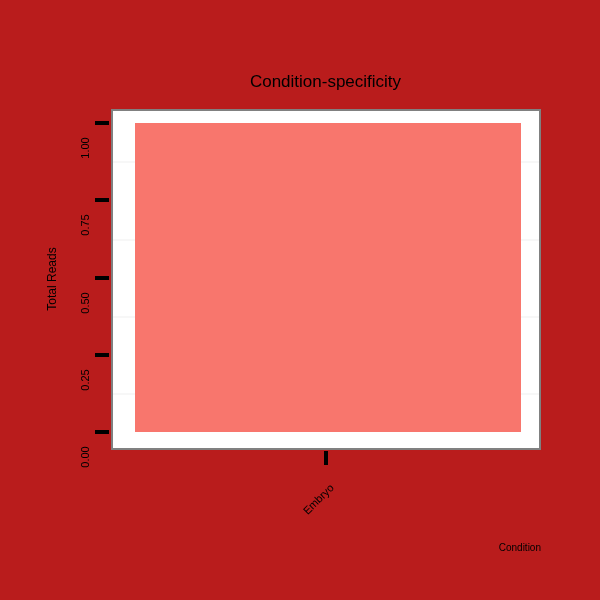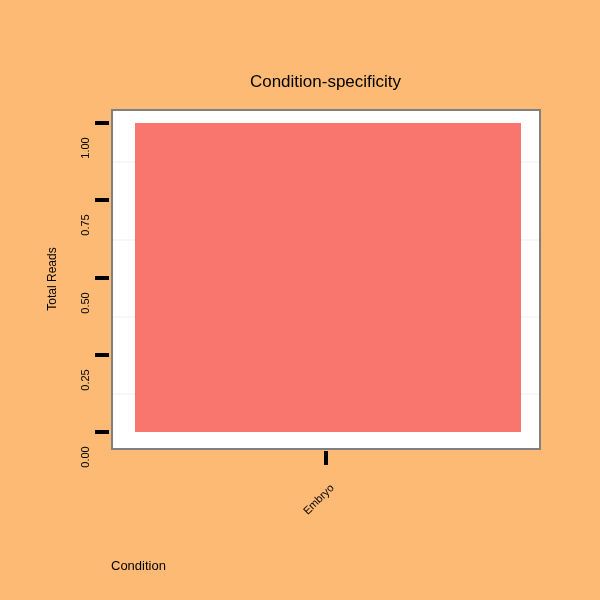--- a/index.html
+++ b/index.html
@@ -14,21 +14,21 @@
     overflow: hidden;
     font-family: "Liberation Sans", sans-serif;
     color: #000000;
   }
 
   #plot-root {
     position: absolute;
     left: 0; top: 0;
     width: 600px;
     height: 600px;
-    background: #fdba74;
+    background: #b91c1c;
   }
 
   
   #chart-title {
     position: absolute;
     left: 0;
     top: 72px;
     width: 651px;
     text-align: center;
     font-size: 17px;
@@ -132,24 +132,24 @@
   .x-tick-label span {
     position: absolute;
     display: block;
     transform-origin: right center;
     transform: translate(-100%, -50%) rotate(-45deg);
   }
 
   #x-axis-title {
     position: absolute;
     left: 111px;
-    top: 559px;
+    top: 541px;
     width: 430px;
-    text-align: left;
-    font-size: 13px;
+    text-align: right;
+    font-size: 10px;
     line-height: 14px;
     white-space: nowrap;
     color: #000000;
   }
 </style>
 </head>
 <body>
 
 <div id="plot-root">
 

